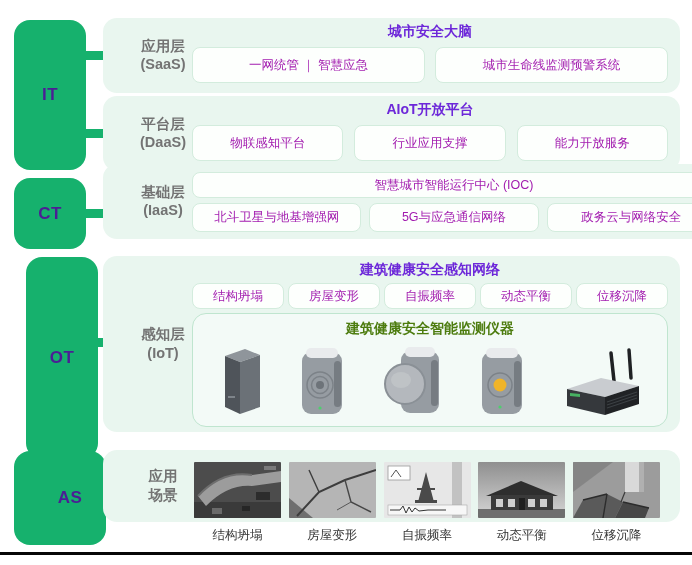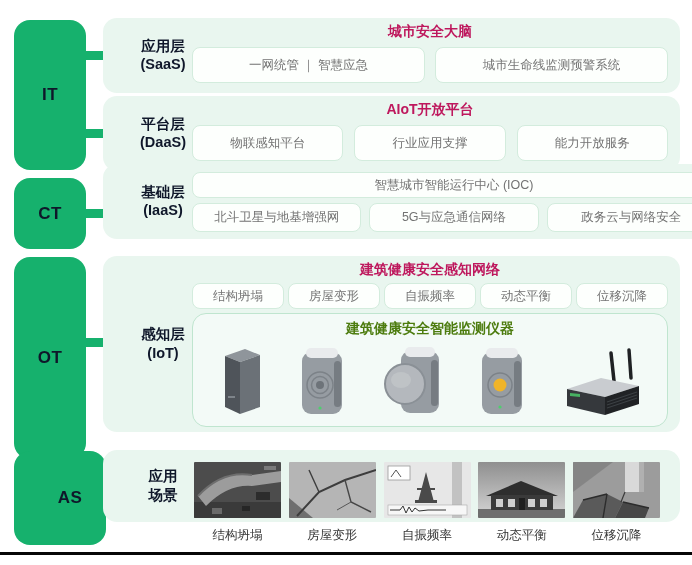--- a/index.html
+++ b/index.html
@@ -4,52 +4,52 @@
 <style>
   html,body{margin:0;padding:0;background:#ffffff;}
   .canvas{
     position:relative;width:692px;height:565px;background:#ffffff;overflow:hidden;
     font-family:"Liberation Sans","DejaVu Sans",sans-serif;
   }
   
   .block{
     position:absolute;left:14px;width:72px;background:#16b16d;border-radius:16px;
     display:flex;align-items:center;justify-content:center;
-    color:#0f172a;font-size:17px;font-weight:bold;letter-spacing:.5px;
+    color:#4c1d95;font-size:17px;font-weight:bold;letter-spacing:.5px;
   }
   .block-it{top:20px;height:150px;}
   .block-ct{top:178px;height:71px;}
-  .block-ot{top:257px;height:202px;}
+  .block-ot{top:257px;height:202px;margin-left:12px;}
   .block-as{top:451px;height:94px;padding-left:20px;}
   .connector{position:absolute;left:82px;width:24px;height:9px;background:#16b16d;}
   .conn-1{top:51px;}
   .conn-2{top:129px;}
   .conn-3{top:209px;}
   .conn-4{top:338px;}
   .conn-5{top:492px;}
   
   .section{position:absolute;left:103px;width:577px;background:#e9f6ef;border-radius:14px;}
   .sec-saas{top:18px;height:75px;}
   .sec-daas{top:96px;height:75px;}
   .sec-iaas{top:164px;height:75px;padding-left:48px;}
   .sec-iot{top:256px;height:176px;}
   .sec-scenes{top:450px;height:72px;}
   .layer-label{
     position:absolute;left:20px;top:50%;transform:translateY(-50%);width:80px;
-    text-align:center;color:#0f172a;font-size:14.5px;font-weight:600;line-height:1.3;
+    text-align:center;color:#737373;font-size:14.5px;font-weight:600;line-height:1.3;
   }
   .sec-title{
     position:absolute;left:89px;right:12px;top:5px;text-align:center;
-    color:#be185d;font-size:14px;font-weight:bold;
+    color:#6d28d9;font-size:14px;font-weight:bold;
   }
   .row{position:absolute;left:89px;right:12px;display:flex;}
   .box{
     flex:1;background:#fdfffd;border:1px solid #d3ecdd;border-radius:8px;
     display:flex;align-items:center;justify-content:center;
-    color:#737373;font-size:12.5px;white-space:nowrap;
+    color:#a21caf;font-size:12.5px;white-space:nowrap;
   }
   .row-saas{top:29px;height:36px;gap:10px;}
   .row-daas{top:29px;height:36px;gap:11px;}
   .row-ioc{top:8px;height:26px;}
   .row-iaas{top:39px;height:29px;gap:8px;}
   .row-iot{top:27px;height:26px;gap:4px;}
   
   .panel{
     position:absolute;left:89px;right:12px;top:57px;height:112px;
     background:rgba(255,255,255,.48);border:1px solid #bfe5cf;border-radius:14px;

